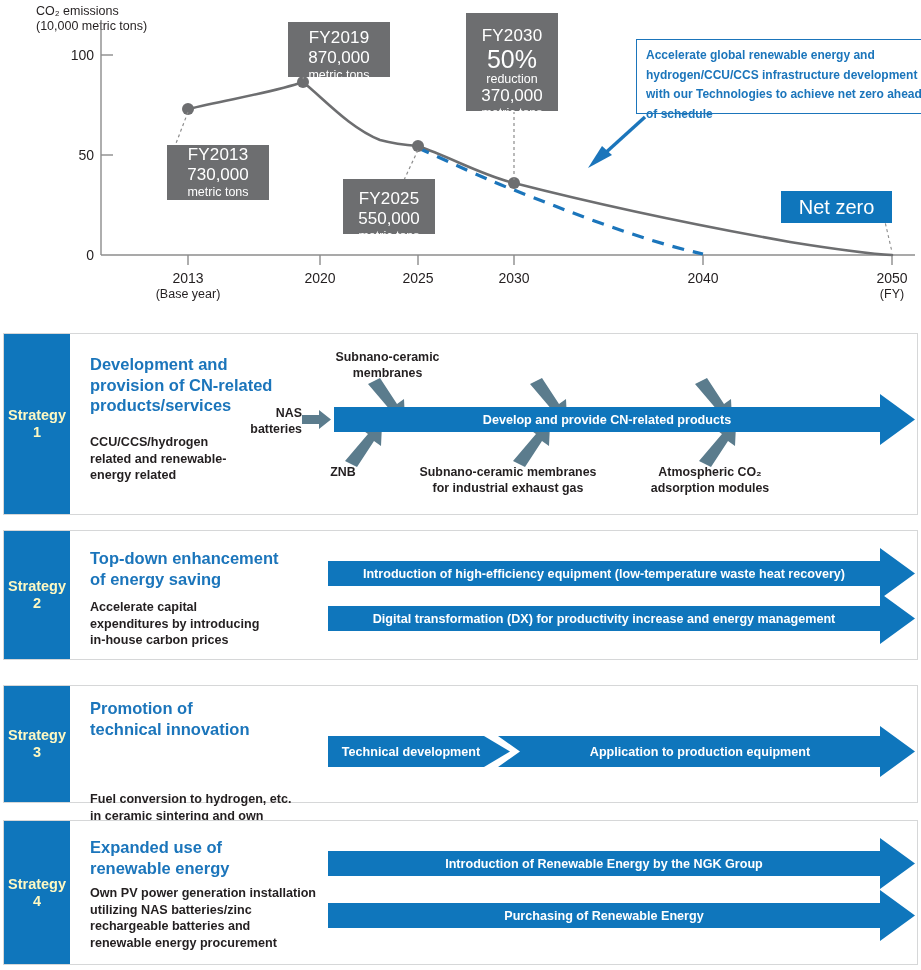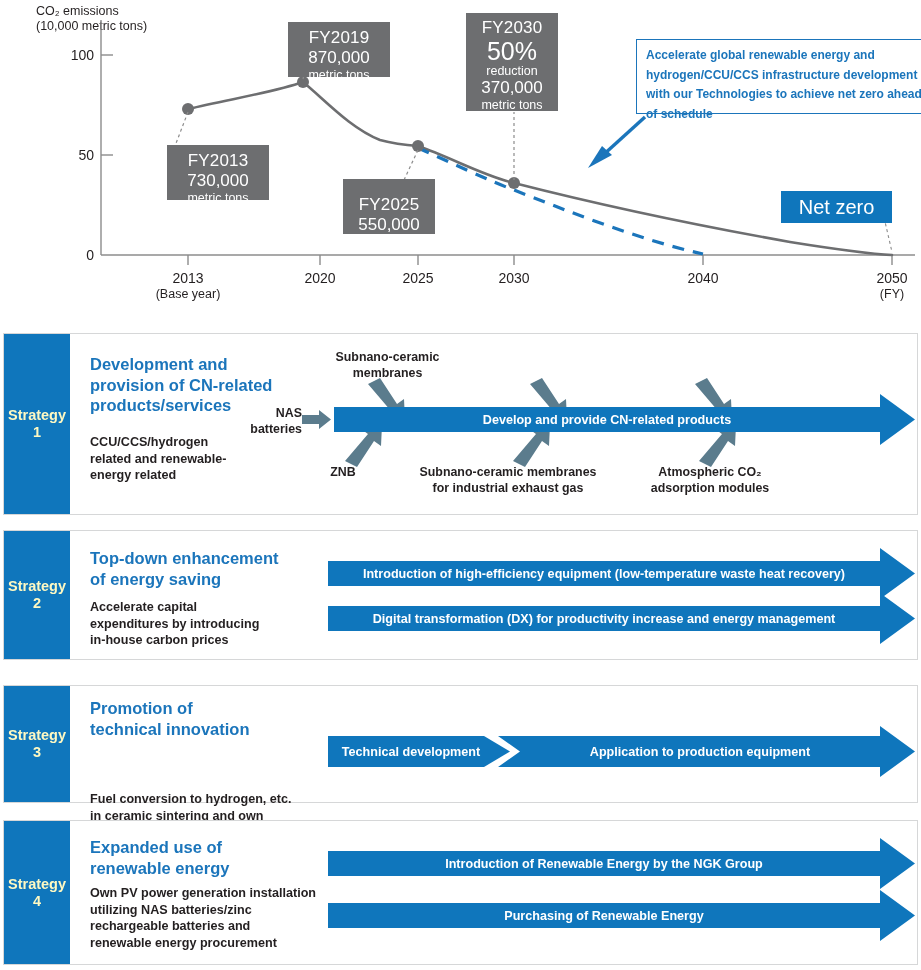--- a/index.html
+++ b/index.html
@@ -125,39 +125,39 @@
 
   <div class="tick-label" style="left:148px;top:270px;width:80px;">2013</div>
   <div class="tick-sub" style="left:138px;top:287px;width:100px;">(Base year)</div>
   <div class="tick-label" style="left:280px;top:270px;width:80px;">2020</div>
   <div class="tick-label" style="left:378px;top:270px;width:80px;">2025</div>
   <div class="tick-label" style="left:474px;top:270px;width:80px;">2030</div>
   <div class="tick-label" style="left:663px;top:270px;width:80px;">2040</div>
   <div class="tick-label" style="left:852px;top:270px;width:80px;">2050</div>
   <div class="tick-sub" style="left:852px;top:287px;width:80px;">(FY)</div>
 
-  <div class="callout-gray" style="left:167px;top:145px;width:102px;height:55px;padding-top:6px;">
+  <div class="callout-gray" style="left:167px;top:145px;width:102px;height:55px;">
     <div class="cg-year">FY2013</div>
     <div class="cg-big">730,000</div>
     <div class="cg-small">metric tons</div>
   </div>
 
   <div class="callout-gray" style="left:288px;top:0px;width:102px;height:55px;padding-top:6px;margin-top:22px;">
     <div class="cg-year">FY2019</div>
     <div class="cg-big">870,000</div>
     <div class="cg-small">metric tons</div>
   </div>
 
-  <div class="callout-gray" style="left:343px;top:179px;width:92px;height:55px;padding-top:16px;">
+  <div class="callout-gray" style="left:343px;top:179px;width:92px;height:55px;padding-top:10px;">
     <div class="cg-year">FY2025</div>
     <div class="cg-big">550,000</div>
     <div class="cg-small">metric tons</div>
   </div>
 
-  <div class="callout-gray" style="left:466px;top:13px;width:92px;height:98px;padding-top:5px;">
+  <div class="callout-gray" style="left:466px;top:13px;width:92px;height:98px;padding-top:13px;">
     <div class="cg-year">FY2030</div>
     <div class="cg-huge">50%</div>
     <div class="cg-small">reduction</div>
     <div class="cg-big">370,000</div>
     <div class="cg-small">metric tons</div>
   </div>
 
   <div id="callout-note">Accelerate global renewable energy and hydrogen/CCU/CCS infrastructure development with our Technologies to achieve net zero ahead of schedule</div>
 
   <div id="netzero-badge">Net zero</div>

